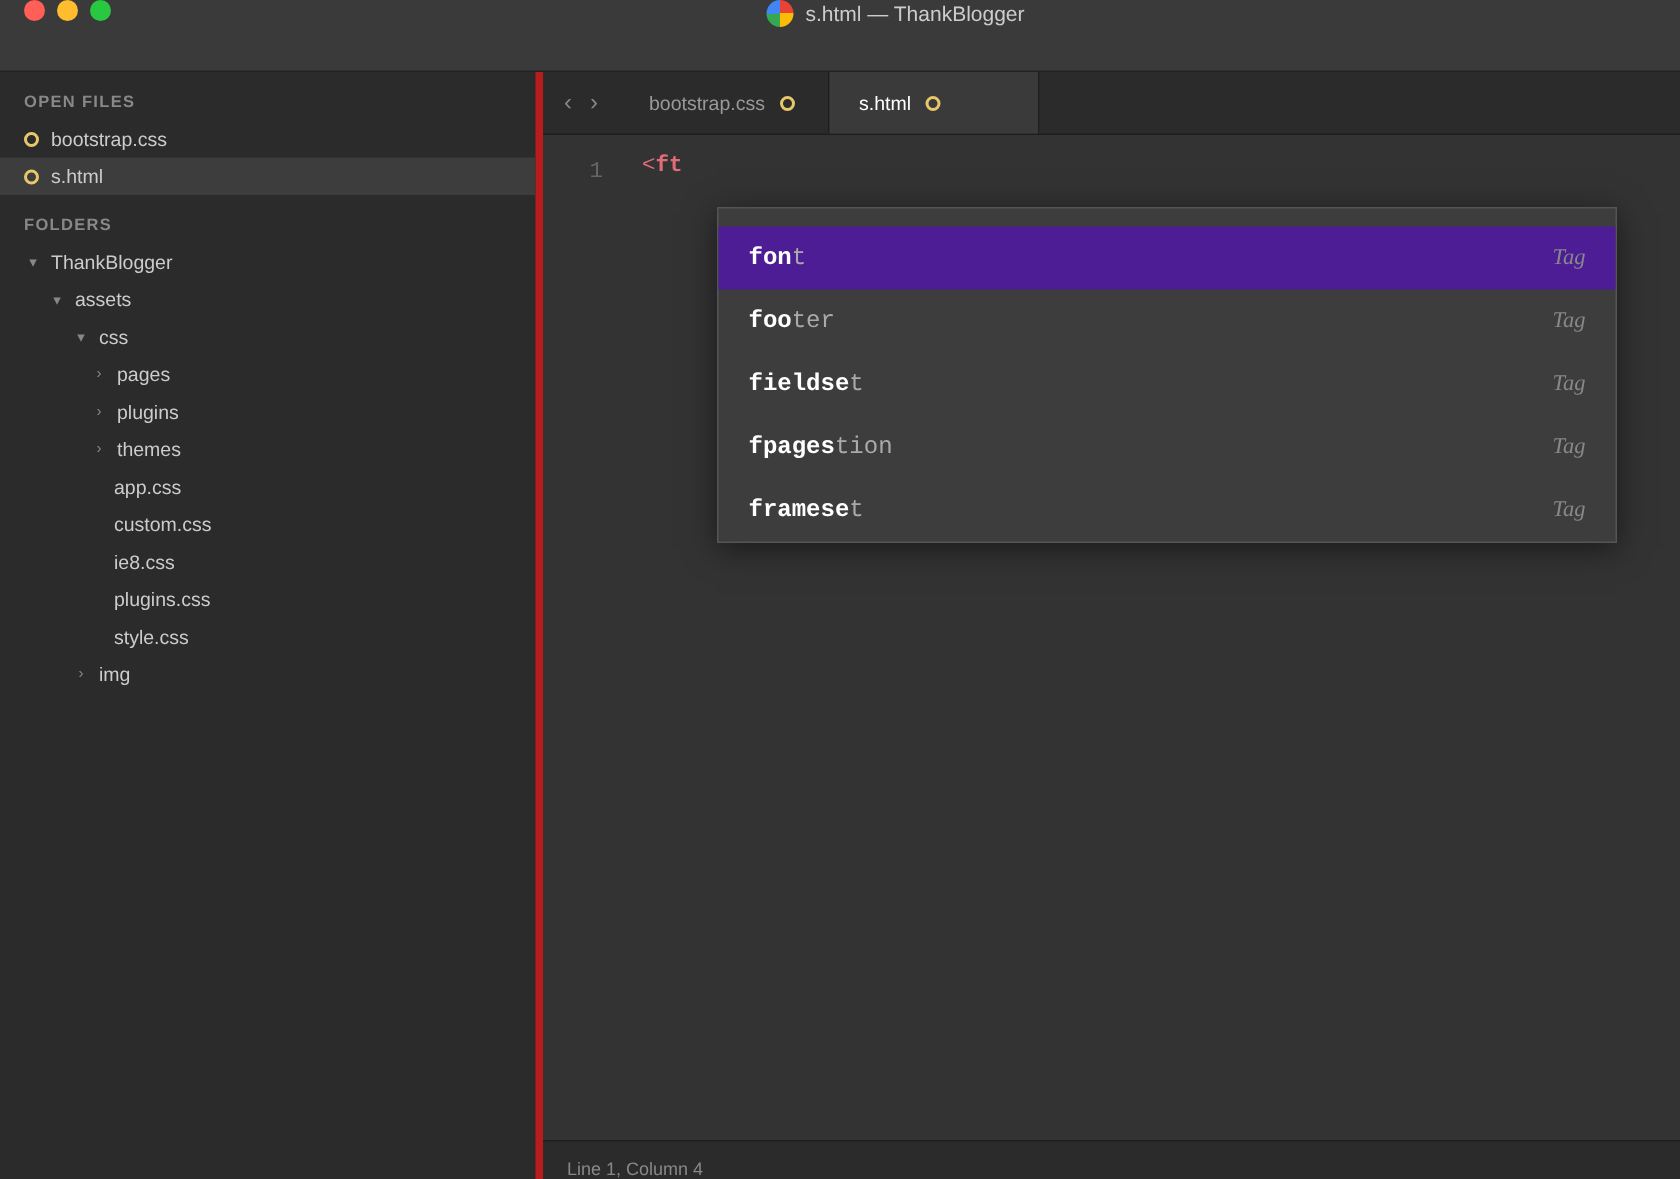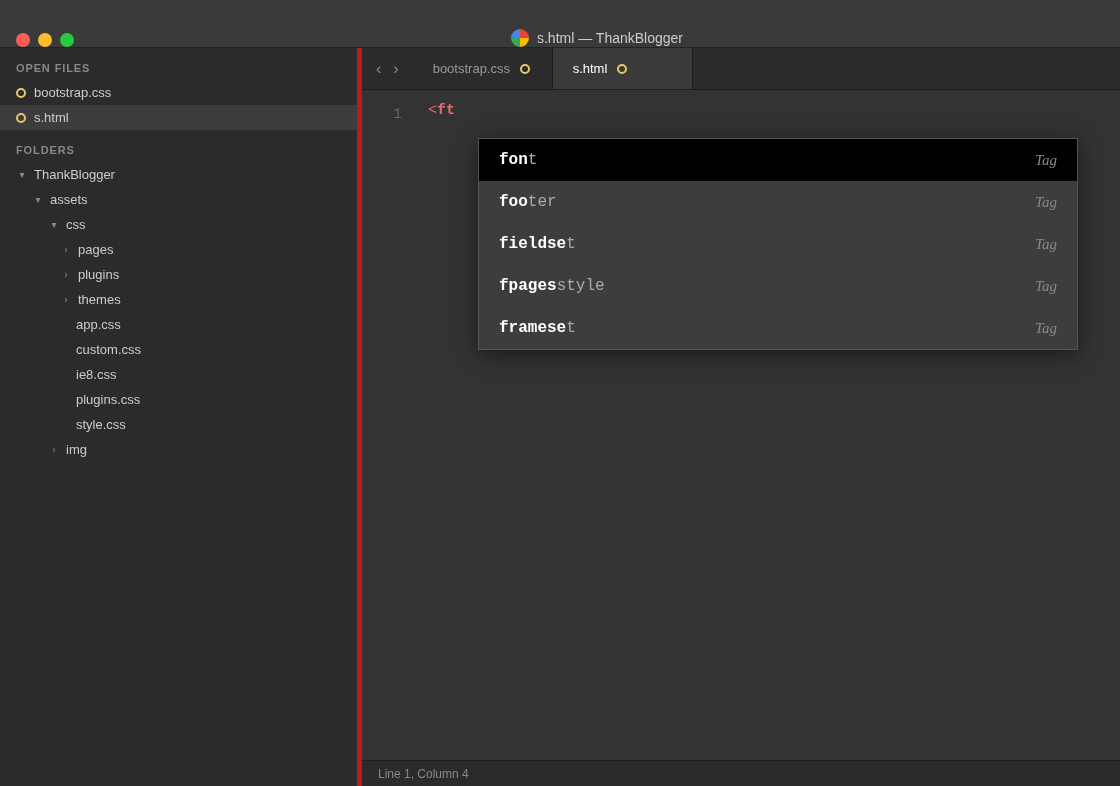--- a/index.html
+++ b/index.html
@@ -10,21 +10,21 @@
       background: #2b2b2b;
       font-family: -apple-system, 'Helvetica Neue', sans-serif;
       overflow: hidden;
     }
 
     
     .titlebar {
       height: 48px;
       background: #3a3a3a;
       display: flex;
-      align-items: flex-end;
+      align-items: flex-start;
       padding: 0 16px;
       border-bottom: 1px solid #222;
     }
 
     .traffic-lights {
       display: flex;
       gap: 8px;
       margin-right: 16px;
     }
 
@@ -252,21 +252,22 @@
       display: flex;
       align-items: center;
       justify-content: space-between;
       padding: 12px 20px;
       font-family: 'Courier New', monospace;
       font-size: 16px;
       cursor: pointer;
     }
 
     .autocomplete-item:first-child {
-      background: #000000;
+      background: #4c1d95;
+      margin-top: 12px;
     }
 
     .ac-text {
       color: #ddd;
     }
 
     .ac-text .ac-f {
       color: #fff;
       font-weight: bold;
     }
@@ -286,21 +287,21 @@
       font-family: Georgia, serif;
       font-size: 15px;
     }
 
     
     .status-bar {
       height: 26px;
       background: #2b2b2b;
       border-top: 1px solid #1e1e1e;
       display: flex;
-      align-items: center;
+      align-items: flex-end;
       padding: 0 16px;
       color: #888;
       font-size: 12px;
     }
   </style>
 </head>
 <body>
 
 <div class="titlebar">
   <div class="traffic-lights">
@@ -416,21 +417,21 @@
             <span class="ac-type">Tag</span>
           </div>
           <div class="autocomplete-item">
             <span class="ac-text">
               <span class="ac-f">f</span><span class="ac-highlight">ieldse</span><span class="ac-dim">t</span>
             </span>
             <span class="ac-type">Tag</span>
           </div>
           <div class="autocomplete-item">
             <span class="ac-text">
-              <span class="ac-f">f</span><span class="ac-highlight">pages</span><span class="ac-dim">style</span>
+              <span class="ac-f">f</span><span class="ac-highlight">pages</span><span class="ac-dim">tion</span>
             </span>
             <span class="ac-type">Tag</span>
           </div>
           <div class="autocomplete-item">
             <span class="ac-text">
               <span class="ac-f">f</span><span class="ac-highlight">ramese</span><span class="ac-dim">t</span>
             </span>
             <span class="ac-type">Tag</span>
           </div>
         </div>

